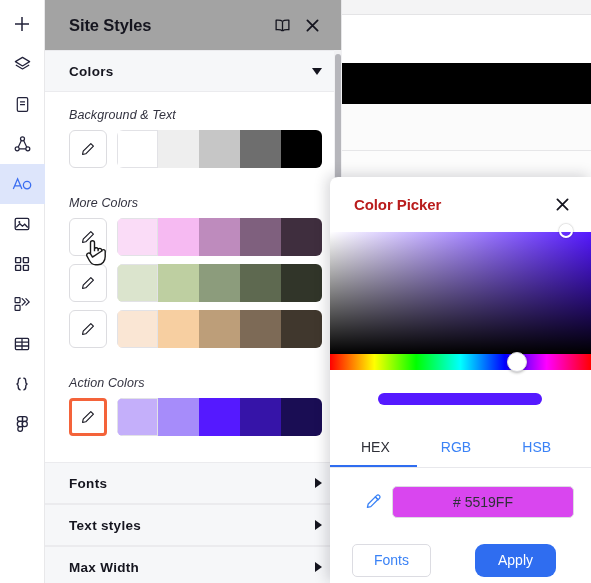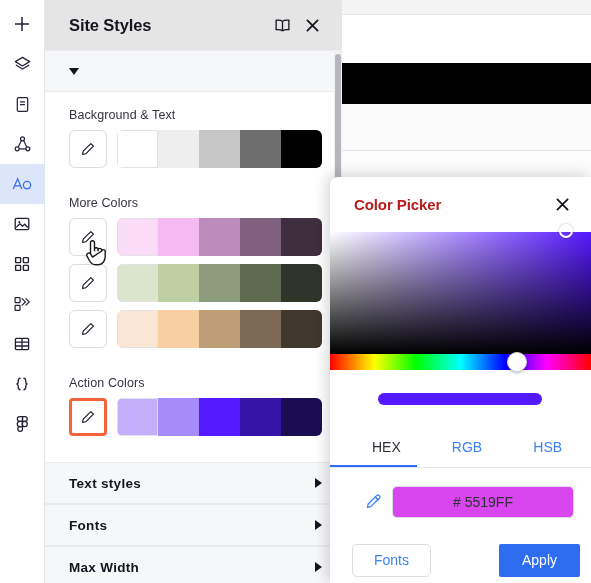--- a/index.html
+++ b/index.html
@@ -40,38 +40,38 @@
   .rail-item svg{display:block;}
 
   
   #styles-panel{
     position:absolute;left:45px;top:0;width:297px;height:583px;
     background:#ffffff;box-sizing:border-box;
     border-right:1px solid #e6e6e8;
   }
   #panel-header{
     height:50px;display:flex;align-items:center;padding:0 16px 0 24px;
-    box-sizing:border-box;background:#e5e5e5;
+    box-sizing:border-box;background:#a3a3a3;
   }
   #panel-title{font-size:16.5px;font-weight:700;color:#15151f;letter-spacing:-0.1px;flex:1;}
   .header-icon{width:26px;height:26px;display:flex;align-items:center;justify-content:center;cursor:pointer;color:#15151f;margin-left:4px;}
 
   #panel-scroll{position:absolute;left:0;top:50px;width:297px;height:533px;overflow:hidden;}
 
   .section-head{
     height:42px;display:flex;align-items:center;padding:0 20px 0 24px;box-sizing:border-box;
     background:#f6f7f9;border-top:1px solid #ebebee;border-bottom:1px solid #ebebee;
     cursor:pointer;
   }
   .section-head .label{flex:1;font-size:13.5px;font-weight:700;color:#15151f;letter-spacing:.3px;}
   .caret{width:0;height:0;}
   .caret.down{border-left:5px solid transparent;border-right:5px solid transparent;border-top:7px solid #15151f;}
   .caret.right{border-top:5px solid transparent;border-bottom:5px solid transparent;border-left:7px solid #15151f;}
 
-  .group{padding:0 0 4px 24px;}
+  .group{padding:0 0 4px 24px;font-style:italic;}
   .group-label{font-size:12.5px;color:#333340;margin:16px 0 8px 0;letter-spacing:.1px;}
 
   .swatch-row{display:flex;align-items:center;margin-bottom:8px;}
   .edit-btn{
     width:38px;height:38px;border:1px solid #dcdce0;border-radius:6px;background:#fff;
     display:flex;align-items:center;justify-content:center;cursor:pointer;box-sizing:border-box;
     flex:none;position:relative;
   }
   .edit-btn.selected{border:3px solid #f4633a;border-radius:4px;}
   .swatches{display:flex;margin-left:10px;border-radius:6px;overflow:hidden;height:38px;}
@@ -111,21 +111,21 @@
     position:absolute;left:0;top:177px;width:261px;height:16px;cursor:pointer;
     background:linear-gradient(to right,#ff0000 0%,#ffff00 17%,#00ff00 33%,#00ffff 50%,#0000ff 67%,#ff00ff 83%,#ff0000 100%);
   }
   #hue-handle{
     position:absolute;left:177px;top:175px;width:20px;height:20px;border-radius:50%;
     background:#ffffff;border:1px solid #d9d9de;box-sizing:border-box;cursor:grab;
     box-shadow:0 1px 3px rgba(0,0,0,.3);
   }
   #cp-preview{position:absolute;left:48px;top:216px;width:164px;height:12px;border-radius:6px;background:#5519FF;}
 
-  #cp-tabs{position:absolute;left:16px;top:250px;width:242px;height:40px;display:flex;}
+  #cp-tabs{position:absolute;left:5px;top:250px;width:242px;height:40px;display:flex;}
   .cp-tab{
     flex:1;display:flex;align-items:center;justify-content:center;
     font-size:14px;color:#3a82f6;cursor:pointer;position:relative;
   }
   .cp-tab.active{color:#2f3038;font-weight:400;}
   #cp-tab-underline{position:absolute;left:0;top:288px;width:87px;height:3px;background:#2f6df0;}
   #cp-tabs-rule{position:absolute;left:0;top:290px;width:261px;height:1px;background:#e8e8ec;}
 
   #hex-row{position:absolute;left:0;top:305px;width:261px;height:40px;display:flex;align-items:center;}
   #eyedropper-btn{width:34px;margin-left:26px;display:flex;align-items:center;justify-content:center;cursor:pointer;color:#3a82f6;}
@@ -134,21 +134,21 @@
     text-align:center;font-size:14px;color:#2f3038;font-family:"Liberation Sans",sans-serif;
     box-sizing:border-box;margin-left:2px;outline:none;
   }
 
   #cp-actions{position:absolute;left:0;top:360px;width:261px;height:46px;display:flex;align-items:center;}
   #cancel-btn{
     margin-left:22px;width:79px;height:33px;border:1px solid #dcdce2;border-radius:5px;background:#fff;
     color:#3a82f6;font-size:14px;cursor:pointer;font-family:"Liberation Sans",sans-serif;
   }
   #apply-btn{
-    margin-left:68px;width:81px;height:33px;border:none;border-radius:2px;background:#2f6df0;
+    margin-left:44px;width:81px;height:33px;border:none;border-radius:9px;background:#2f6df0;
     color:#ffffff;font-size:14px;cursor:pointer;font-family:"Liberation Sans",sans-serif;
   }
 </style>
 </head>
 <body>
 
 <div id="site-preview">
   <div id="preview-top-strip"></div>
   <div id="preview-white-1"></div>
   <div id="preview-black-band"></div>
@@ -258,20 +258,21 @@
     <div class="header-icon">
       <svg width="17" height="17" viewBox="0 0 18 18" fill="none" stroke="currentColor" stroke-width="1.9" stroke-linecap="round">
         <path d="M3.6 3.6l10.8 10.8M14.4 3.6L3.6 14.4"></path>
       </svg>
     </div>
   </div>
 
   <div id="panel-scroll">
 
     <div class="section-head">
+      <span class="label">Colors</span>
       <span class="caret down"></span>
     </div>
 
     <div class="group">
       <div class="group-label">Background &amp; Text</div>
       <div class="swatch-row">
         <div class="edit-btn">
           <svg width="16" height="16" viewBox="0 0 18 18" fill="none" stroke="#15151f" stroke-width="1.25" stroke-linejoin="round">
             <path d="M12.2 2.9l2.9 2.9-8.6 8.6-3.6.7.7-3.6z"></path>
           </svg>
@@ -349,26 +350,26 @@
           <div class="sw" style="background:#5519FF"></div>
           <div class="sw" style="background:#3614A8"></div>
           <div class="sw" style="background:#1A0D54"></div>
         </div>
       </div>
     </div>
 
     <div style="height:14px"></div>
 
     <div class="section-head">
+      <span class="label">Fonts</span>
+      <span class="caret right"></span>
+    </div>
+
+    <div class="section-head">
       <span class="label">Text styles</span>
-      <span class="caret right"></span>
-    </div>
-
-    <div class="section-head">
-      <span class="label">Fonts</span>
       <span class="caret right"></span>
     </div>
 
     <div class="section-head">
       <span class="label">Max Width</span>
       <span class="caret right"></span>
     </div>
 
   </div>
 </div>

